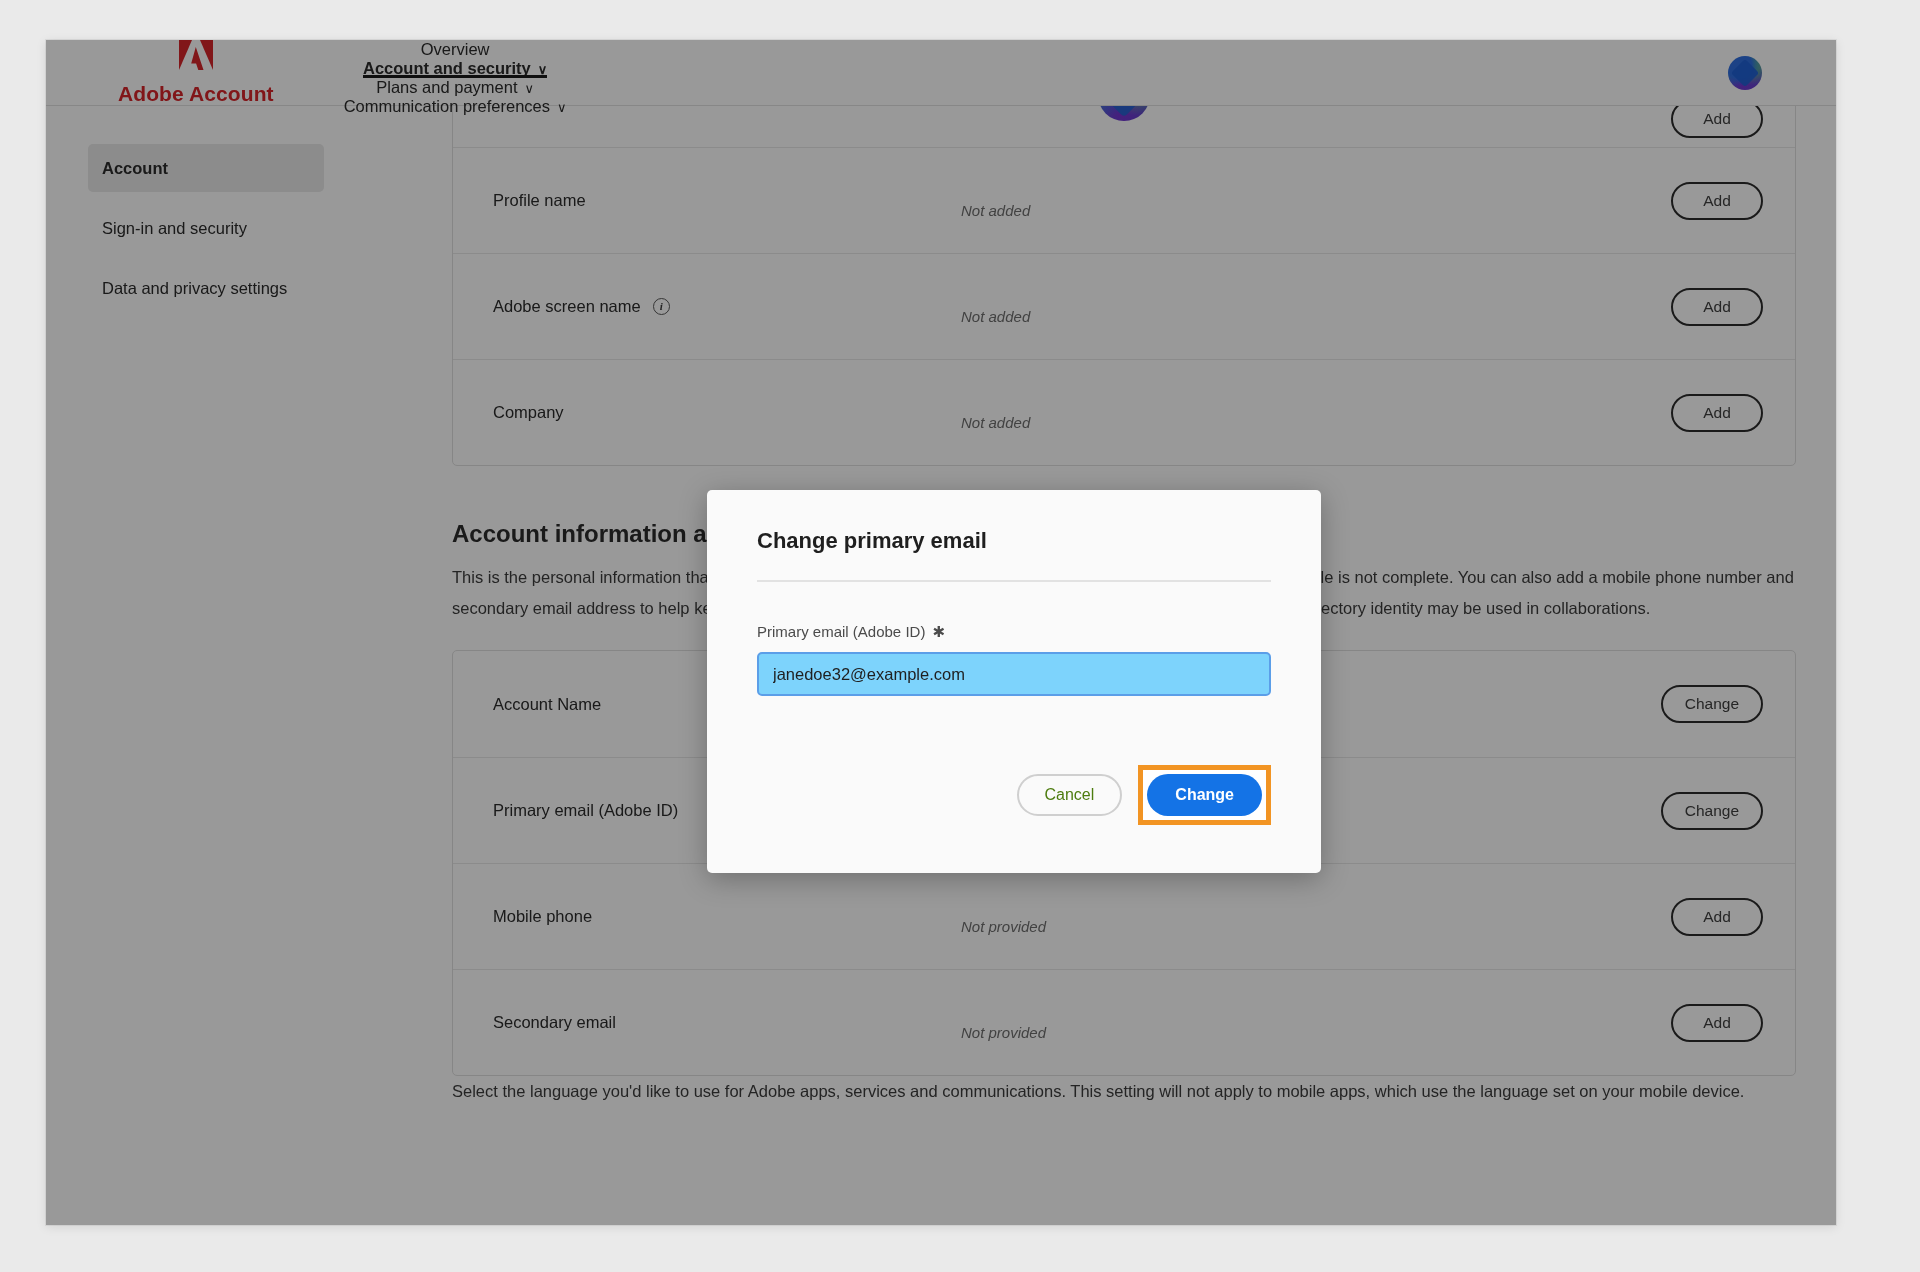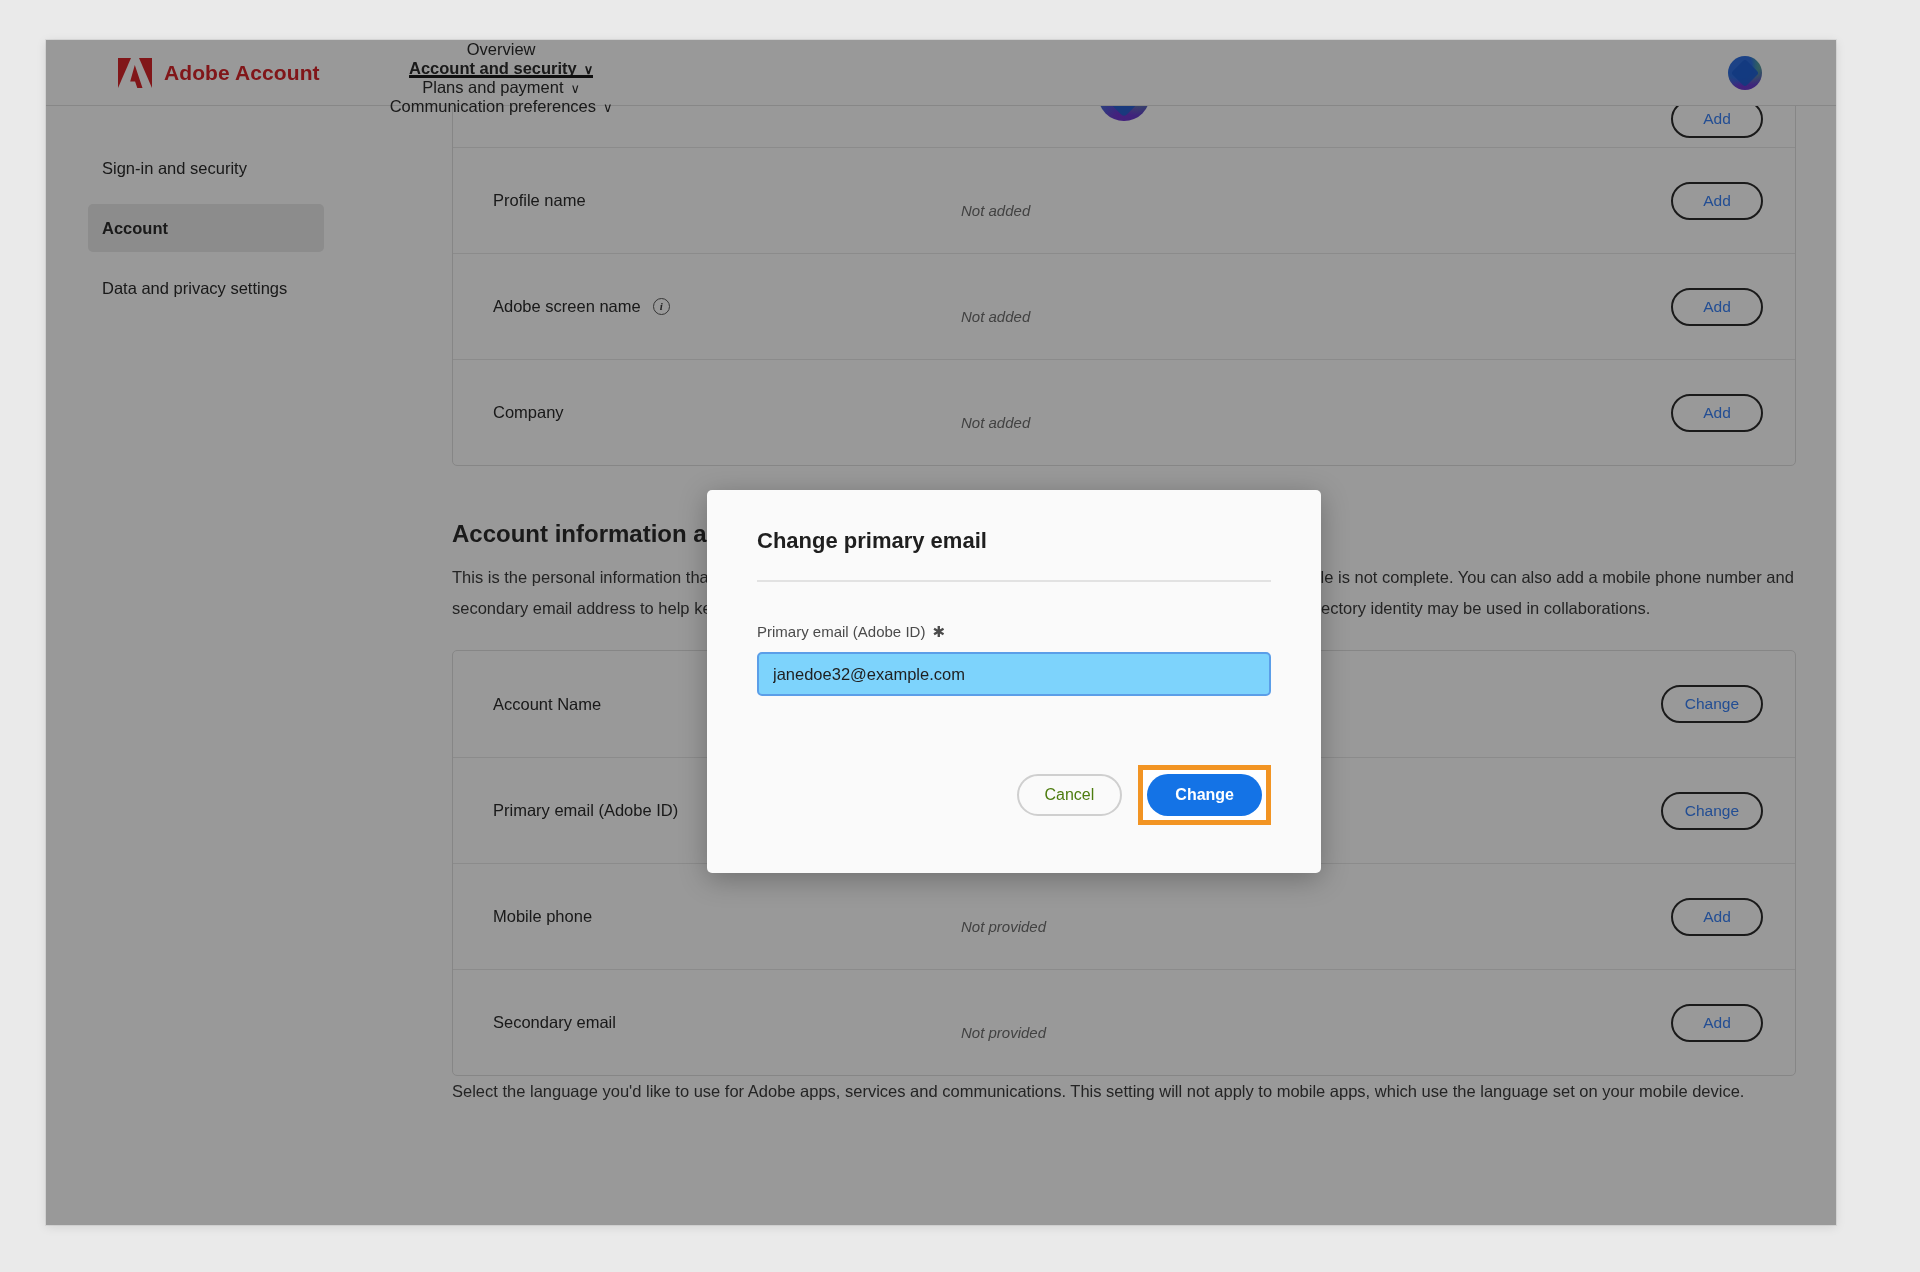--- a/index.html
+++ b/index.html
@@ -33,21 +33,21 @@
   #topbar {
     position: relative;
     height: 66px;
     background: #ffffff;
     border-bottom: 1px solid #e1e1e1;
     display: flex;
     align-items: center;
     padding: 0 0 0 72px;
     z-index: 10;
   }
-  #brand { display: flex; align-items: center; gap: 12px; margin-right: 48px; }
+  #brand { display: flex; align-items: center; gap: 12px; margin-right: 48px; flex-direction: column; }
   .adobe-mark { width: 34px; height: 30px; display: block; }
   #brand-title {
     font-size: 21px; font-weight: 700; color: #d7252a; letter-spacing: .1px; white-space: nowrap;
   }
   .navlinks { display: flex; align-items: center; height: 66px; flex-direction: column; }
   .navitem {
     position: relative;
     height: 66px;
     display: flex; align-items: center; gap: 7px;
     padding: 0 22px;
@@ -124,21 +124,21 @@
     font-size: 11px; line-height: 14px; text-align: center;
     font-family: "Liberation Serif", serif; font-style: italic; font-weight: 700;
     display: inline-block;
   }
   .row-value { flex: 1; font-size: 15px; color: #6e6e6e; font-style: italic; margin-top: 20px; }
   .row-value.plain { font-style: normal; color: #4b4b4b; }
   .row-action { width: 120px; display: flex; justify-content: flex-end; }
   .pill-btn {
     min-width: 92px; height: 38px; padding: 0 22px;
     border: 2px solid #2c2c2c; border-radius: 19px;
-    background: transparent; color: #3b82f6;
+    background: transparent; color: #404040;
     font-size: 15.5px; font-family: "Liberation Sans", sans-serif;
     cursor: pointer;
   }
 
   .section-h {
     font-size: 24px; font-weight: 700; color: #2c2c2c;
     margin: 54px 0 14px 0;
   }
   .section-p {
     font-size: 16.5px; line-height: 31px; color: #3d3d3d;
@@ -246,25 +246,25 @@
         <span class="chev">∨</span>
       </div>
     </div>
 
     <div id="avatar-top"></div>
   </div>
 
   <div id="page-body">
 
     <div id="sidebar">
+      <div class="side-item active">
+        <span>Account</span>
+      </div>
       <div class="side-item">
         <span>Sign-in and security</span>
-      </div>
-      <div class="side-item active">
-        <span>Account</span>
       </div>
       <div class="side-item">
         <span>Data and privacy settings</span>
       </div>
     </div>
 
     <div id="content">
 
       <div class="card" style="margin-top:-16px;">
         <div class="row avatar-row">

